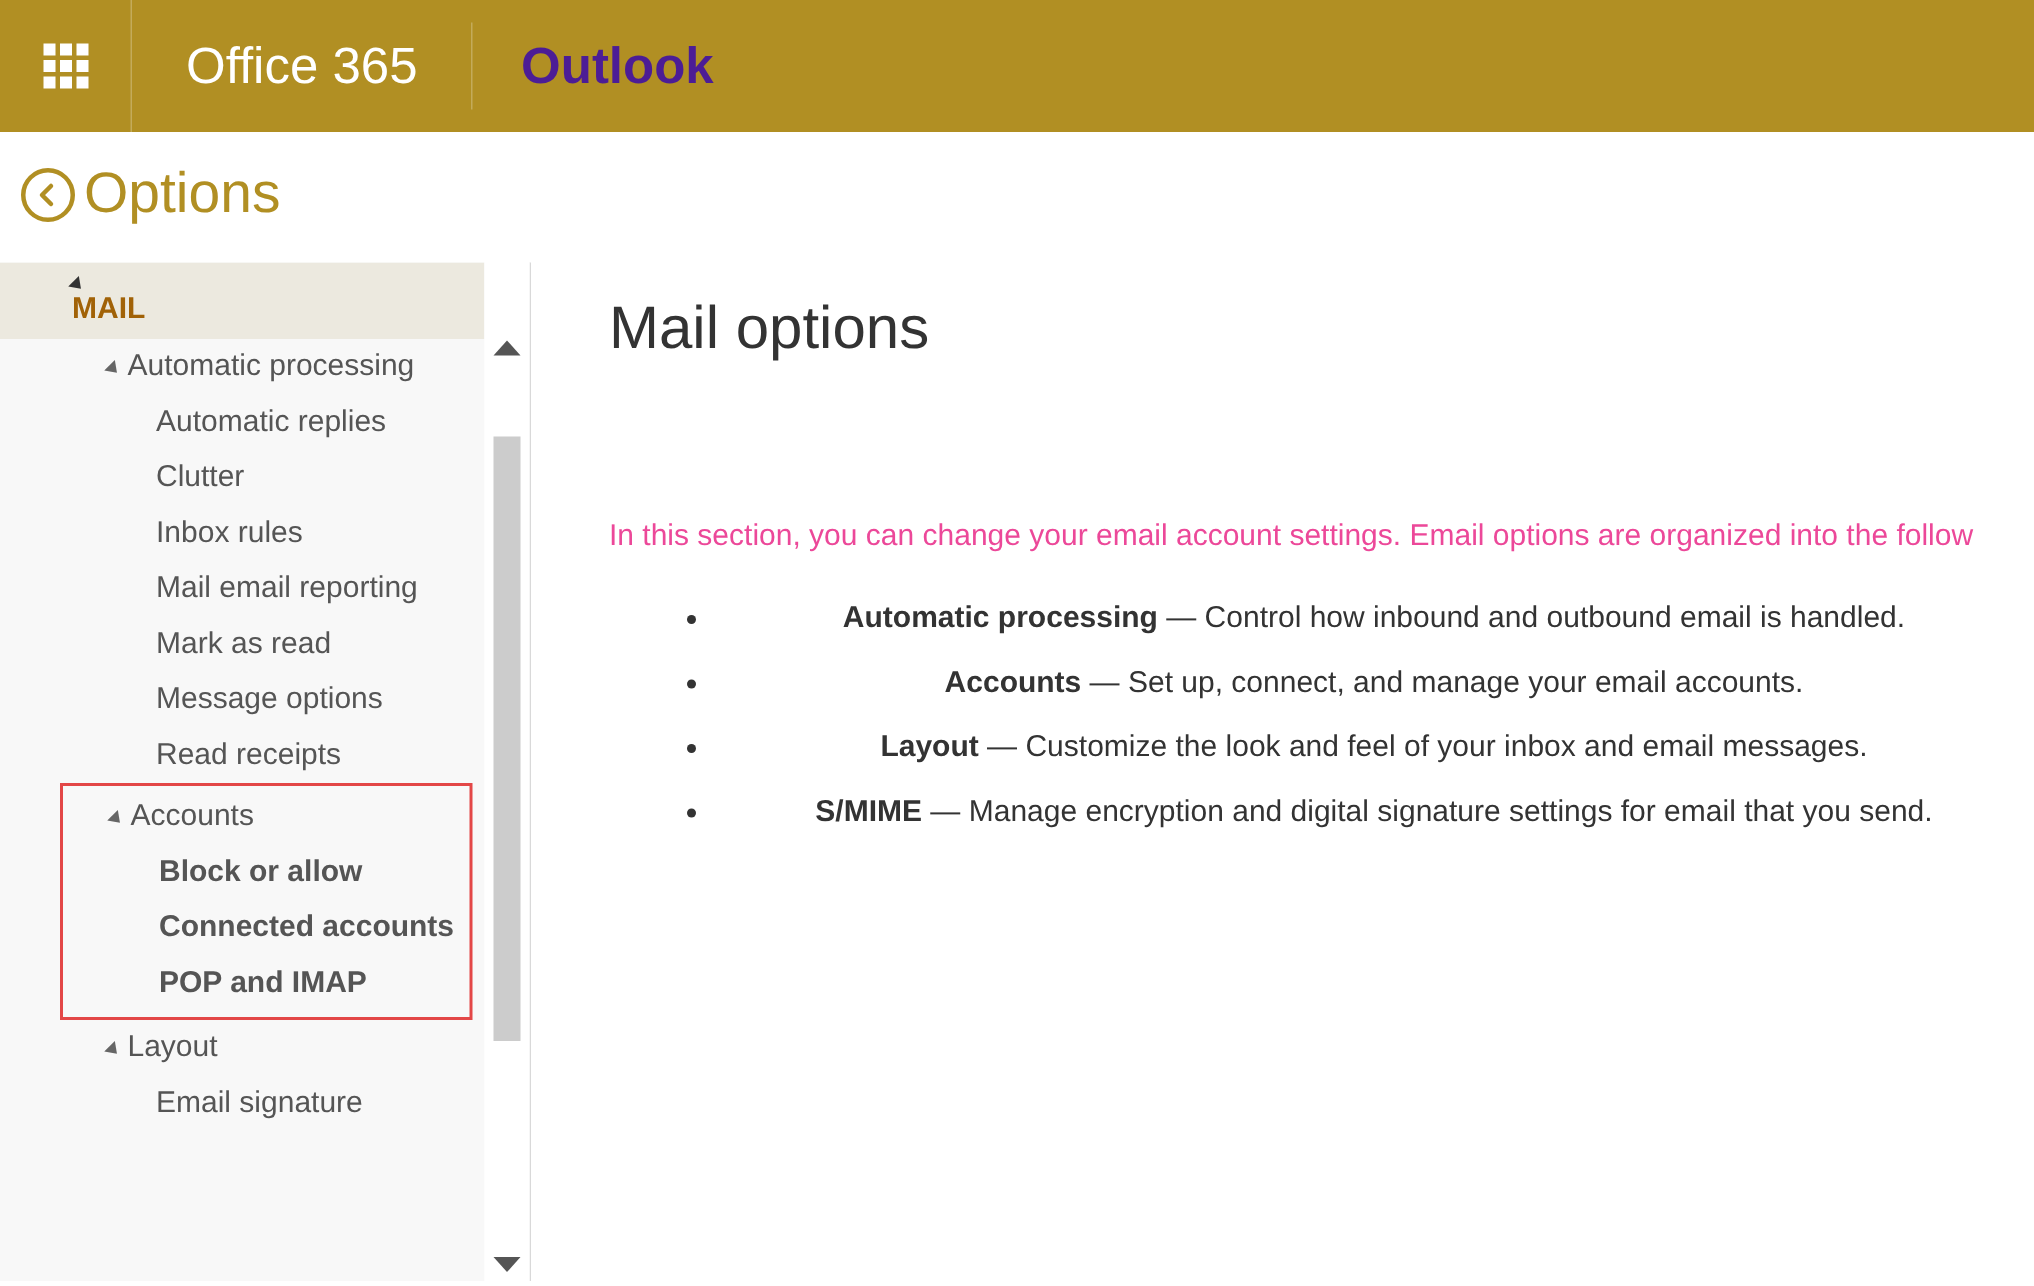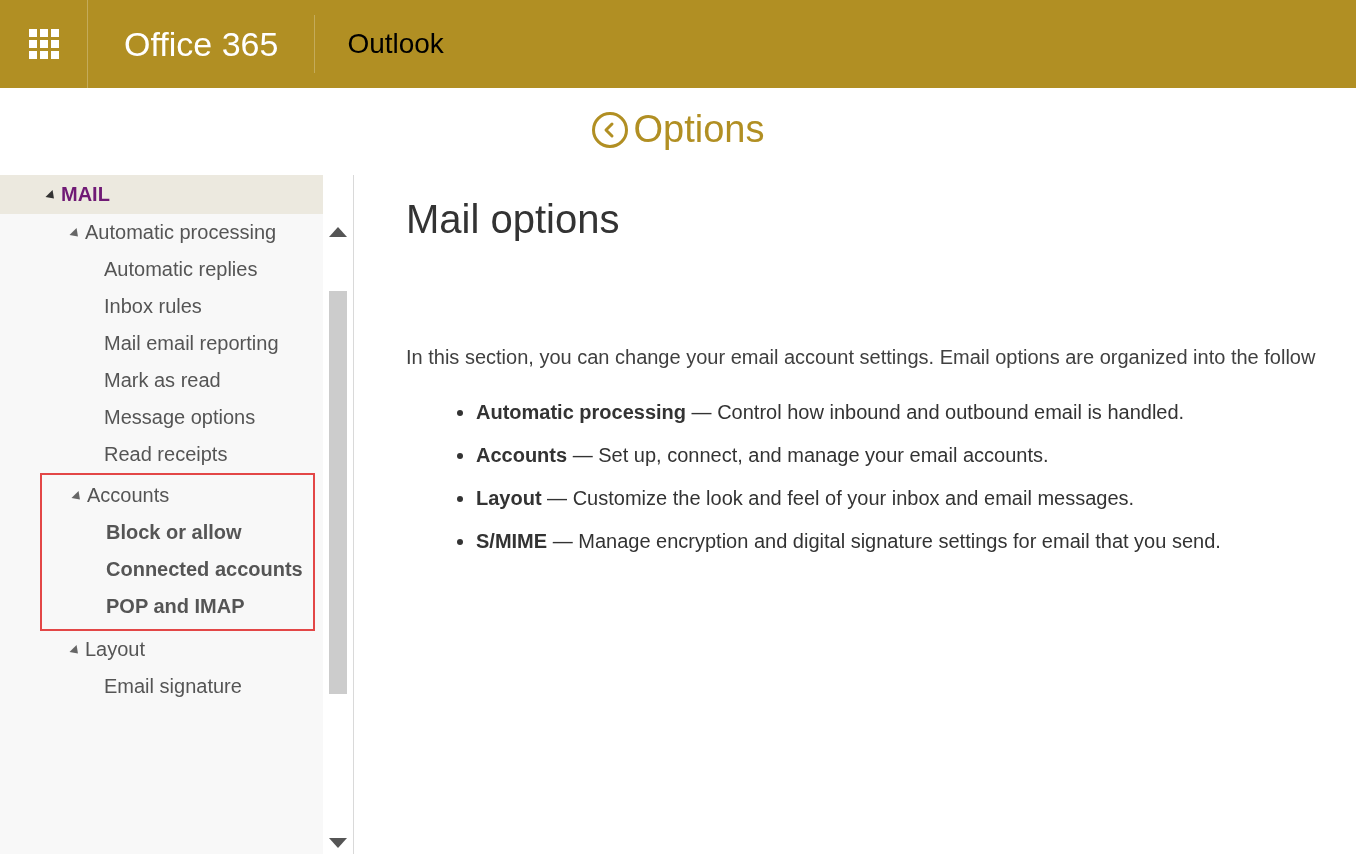--- a/index.html
+++ b/index.html
@@ -37,32 +37,31 @@
       font-size: 34px;
       font-weight: 300;
       padding: 0 36px;
       border-right: 1px solid rgba(255,255,255,0.25);
       height: 58px;
       display: flex;
       align-items: center;
       text-align: right;
     }
     .app-name {
-      color: #000000;
-      font-size: 28px;
-      font-weight: 400;
+      color: #4c1d95;
+      font-size: 34px;
+      font-weight: 700;
       padding: 0 32px;
     }
     .options-bar {
       display: flex;
       align-items: center;
       padding: 20px 14px 24px 14px;
       color: #B18F23;
       cursor: pointer;
-      justify-content: center;
     }
     .back-icon {
       width: 36px; height: 36px;
       border: 3px solid #B18F23;
       border-radius: 50%;
       display: flex; align-items: center; justify-content: center;
       margin-right: 6px;
     }
     .back-icon svg { display: block; }
     .options-title {
@@ -81,27 +80,27 @@
       border-right: 1px solid #d9d9d9;
       position: relative;
     }
     .sidebar {
       flex: 1;
       background: #f8f8f8;
       overflow: hidden;
     }
     .tree-category {
       display: flex;
-      align-items: center;
       padding: 8px 0 8px 48px;
       font-size: 20px;
       font-weight: 700;
-      color: #701a75;
+      color: #a16207;
       background: #ECE9DF;
       cursor: pointer;
+      flex-direction: column;
     }
     .tree-section {
       display: flex;
       align-items: center;
       padding: 7px 0 7px 72px;
       font-size: 20px;
       font-weight: 400;
       color: #555;
       cursor: pointer;
     }
@@ -163,27 +162,28 @@
       overflow: hidden;
     }
     .main h1 {
       font-size: 40px;
       font-weight: 300;
       color: #333;
       margin-bottom: 104px;
     }
     .intro {
       font-size: 20px;
-      color: #404040;
+      color: #ec4899;
       margin-bottom: 22px;
       font-weight: 400;
     }
     .option-list {
       list-style: disc;
       padding-left: 70px;
+      text-align: center;
     }
     .option-list li {
       font-size: 20px;
       color: #333;
       padding: 10px 0;
     }
     .option-list li b { font-weight: 700; }
     .truncated { white-space: nowrap; }
   </style>
 </head>
@@ -223,20 +223,23 @@
         <div class="caret caret-bold"></div>
         <span>MAIL</span>
       </div>
 
       <div class="tree-section">
         <div class="caret"></div>
         <span>Automatic processing</span>
       </div>
       <div class="tree-leaf">
           <span>Automatic replies</span>
+        </div>
+      <div class="tree-leaf">
+          <span>Clutter</span>
         </div>
       <div class="tree-leaf">
           <span>Inbox rules</span>
         </div>
       <div class="tree-leaf">
           <span>Mail email reporting</span>
         </div>
       <div class="tree-leaf">
           <span>Mark as read</span>
         </div>

